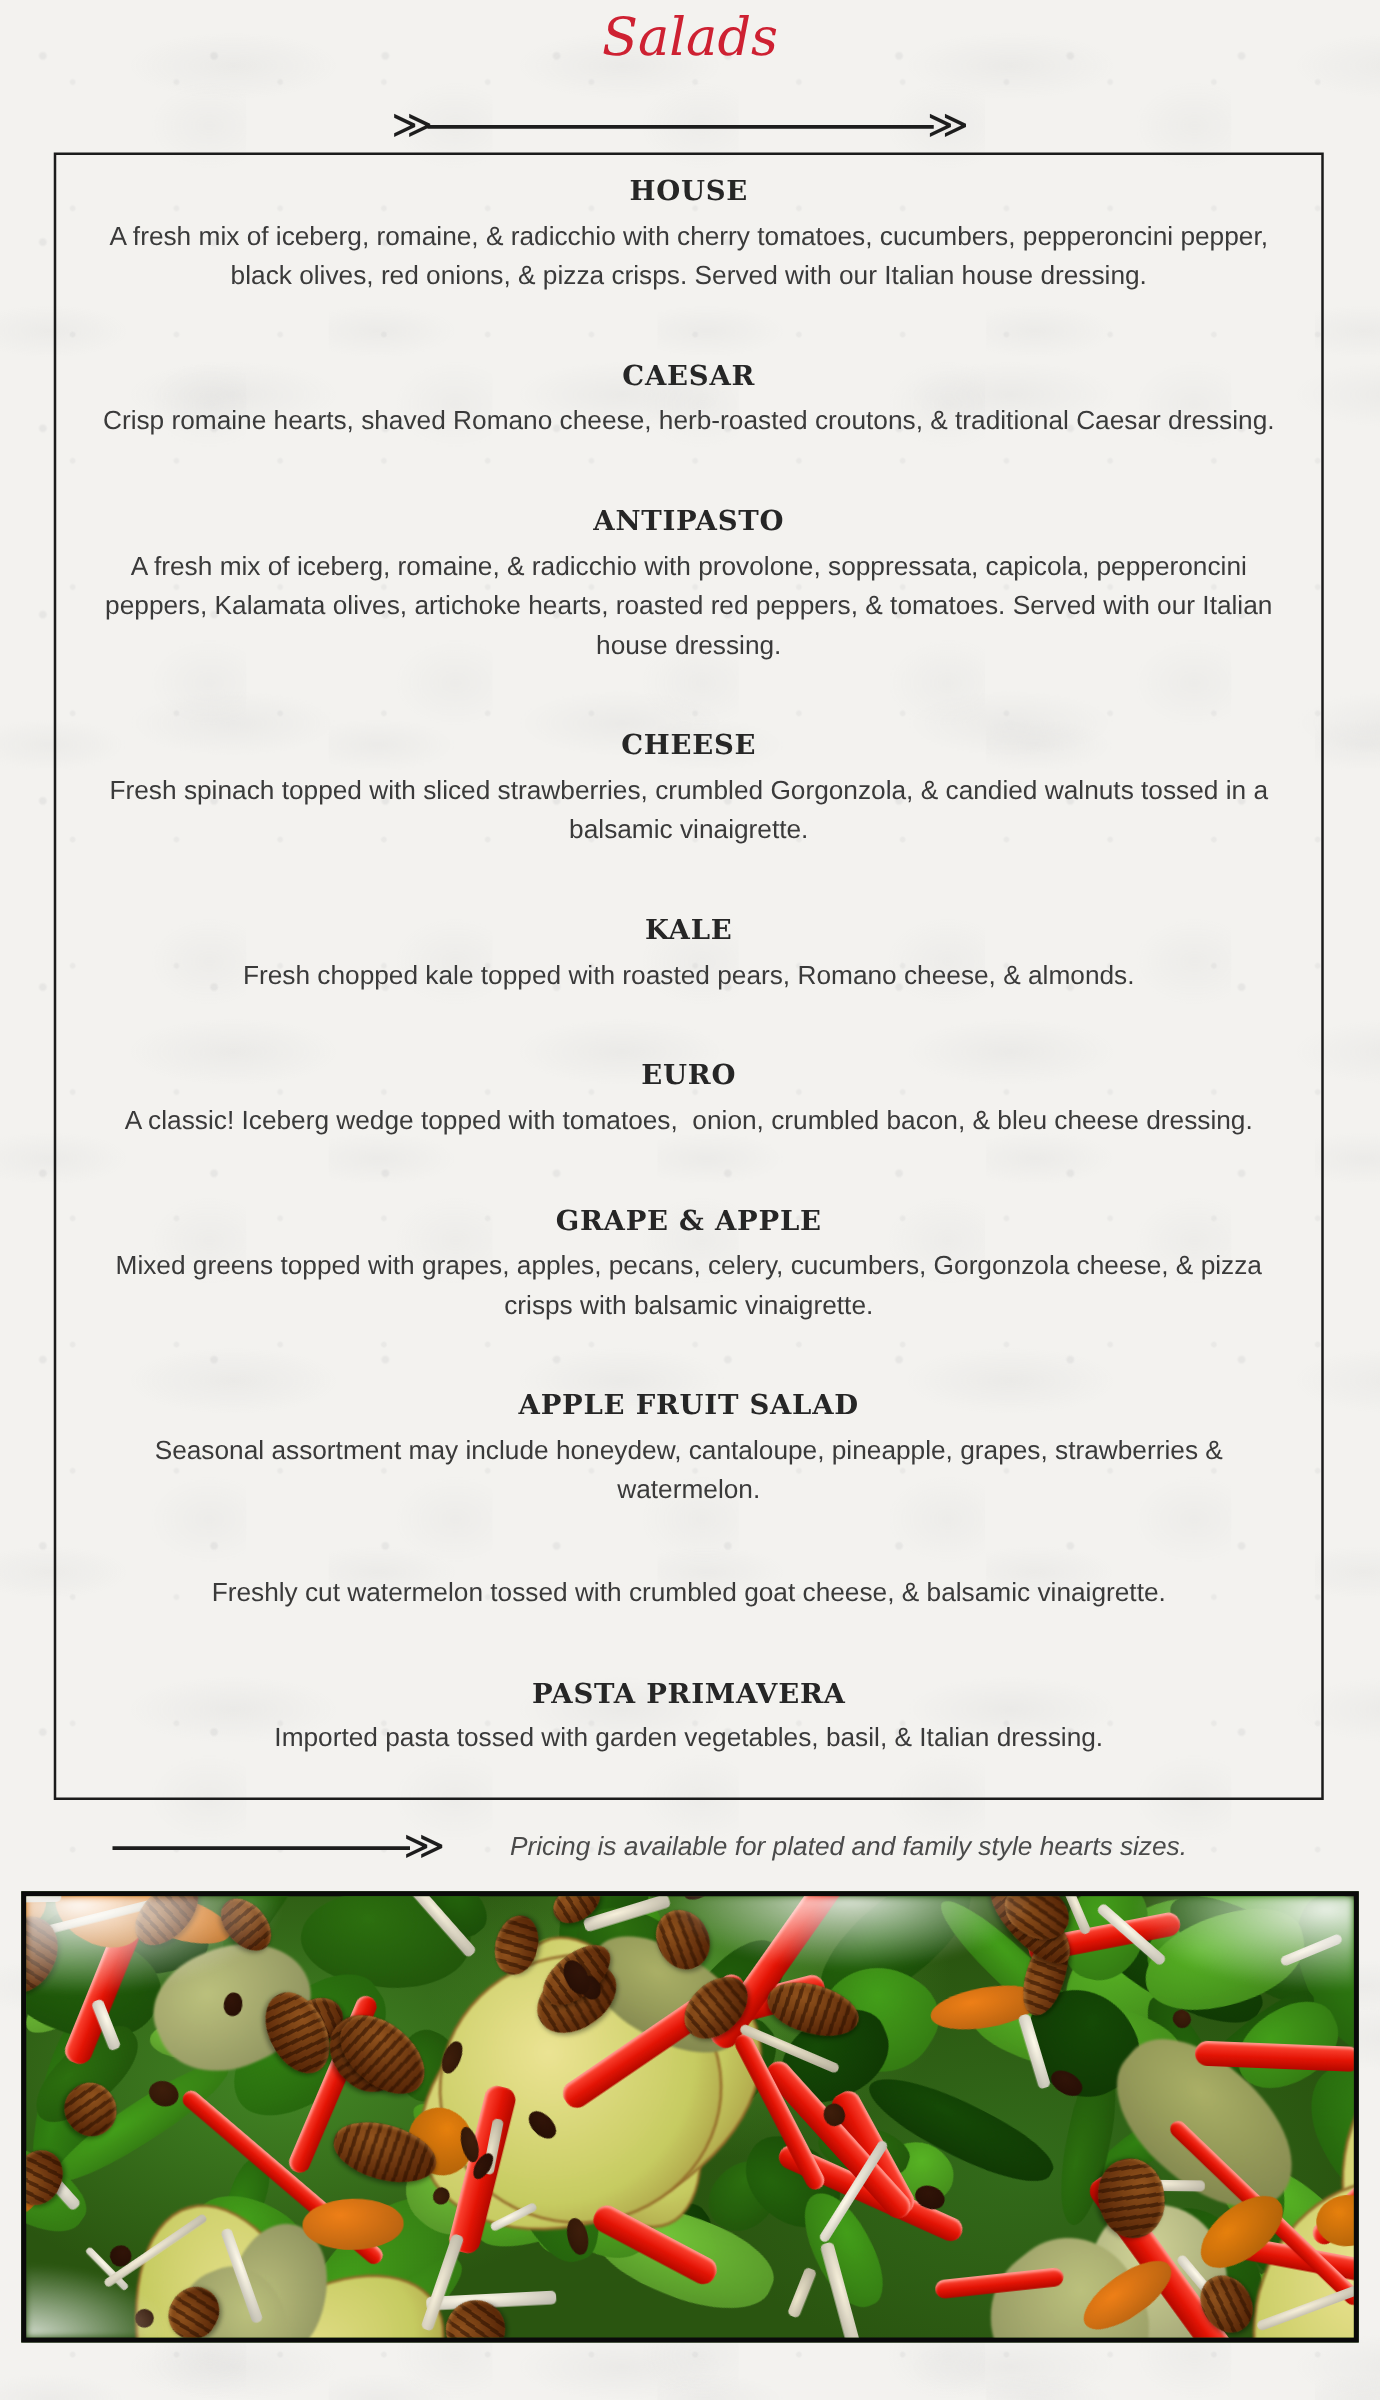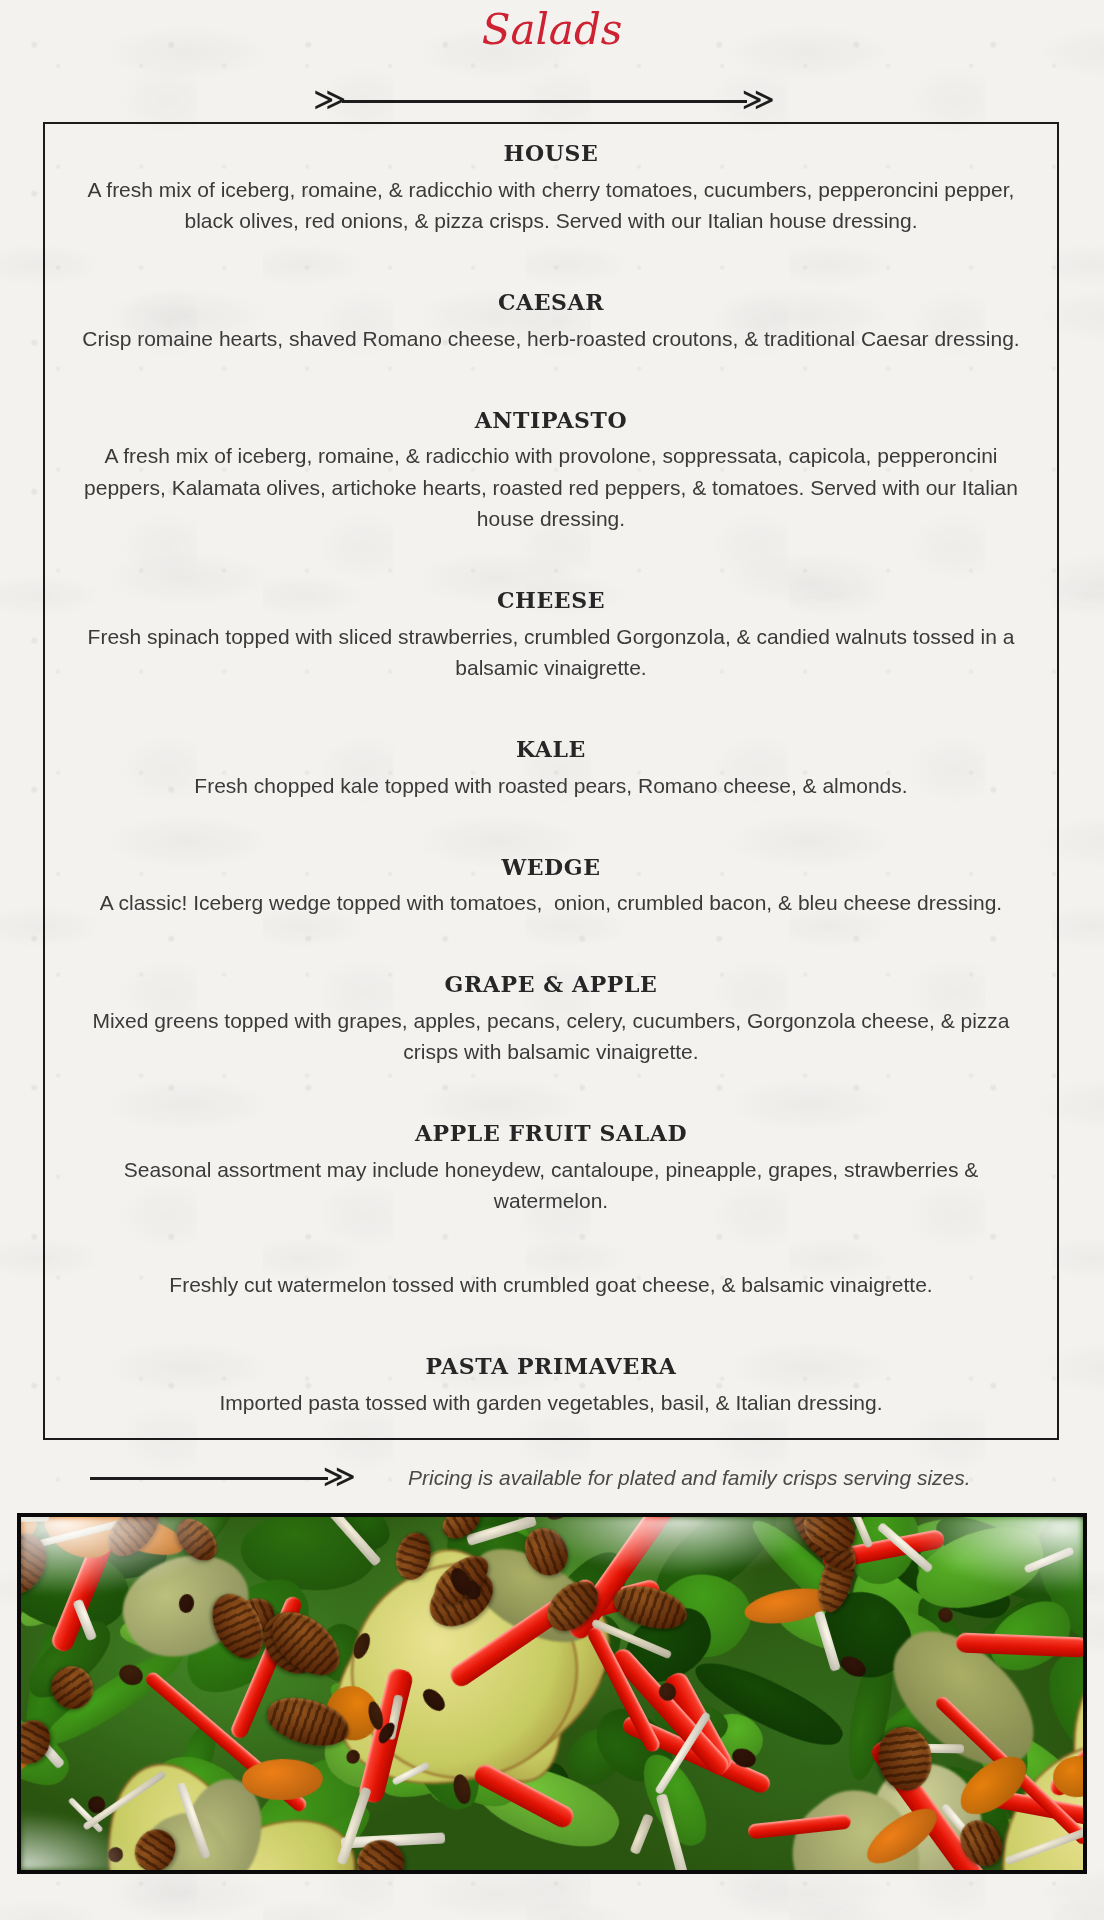--- a/index.html
+++ b/index.html
@@ -31,21 +31,21 @@
     position:absolute;top:84px;left:313px;width:462px;height:34px;
     display:flex;align-items:center;color:#1d1d1d;
   }
   .arrow-row .chev{font-size:32px;line-height:1;font-family:"DejaVu Sans",sans-serif;font-weight:400;transform:translateY(-2px);}
   .arrow-row .line{flex:1;height:0;border-top:3px solid #1d1d1d;margin:0 -5px;}
 
   .menu-box{
     position:absolute;left:43px;top:122px;width:1016px;height:1318px;
     border:2px solid #1b1b1b;box-sizing:border-box;
     display:flex;flex-direction:column;justify-content:space-between;
-    padding:16px 26px 20px;
+    padding:16px 26px 31px;
   }
   .menu-item{text-align:center;}
   .menu-item-name{
     font-family:"DejaVu Serif",serif;font-weight:700;
     font-size:22px;line-height:1.25;letter-spacing:0.6px;
     color:#262626;margin:0 0 6px;
   }
   .menu-item-desc{
     font-size:21px;line-height:1.5;color:#3a3a3a;
     margin:0 auto;max-width:992px;white-space:pre-wrap;
@@ -113,21 +113,21 @@
     </div>
     <div class="menu-item">
       <div class="menu-item-name">CHEESE</div>
       <div class="menu-item-desc">Fresh spinach topped with sliced strawberries, crumbled Gorgonzola, &amp; candied walnuts tossed in a balsamic vinaigrette.</div>
     </div>
     <div class="menu-item">
       <div class="menu-item-name">KALE</div>
       <div class="menu-item-desc">Fresh chopped kale topped with roasted pears, Romano cheese, &amp; almonds.</div>
     </div>
     <div class="menu-item">
-      <div class="menu-item-name">WEDGE</div>
+      <div class="menu-item-name">EURO</div>
       <div class="menu-item-desc">A classic! Iceberg wedge topped with tomatoes,  onion, crumbled bacon, &amp; bleu cheese dressing.</div>
     </div>
     <div class="menu-item">
       <div class="menu-item-name">GRAPE &amp; APPLE</div>
       <div class="menu-item-desc">Mixed greens topped with grapes, apples, pecans, celery, cucumbers, Gorgonzola cheese, &amp; pizza crisps with balsamic vinaigrette.</div>
     </div>
     <div class="menu-item">
       <div class="menu-item-name">APPLE FRUIT SALAD</div>
       <div class="menu-item-desc">Seasonal assortment may include honeydew, cantaloupe, pineapple, grapes, strawberries &amp; watermelon.</div>
     </div>
@@ -137,21 +137,21 @@
     <div class="menu-item">
       <div class="menu-item-name">PASTA PRIMAVERA</div>
       <div class="menu-item-desc">Imported pasta tossed with garden vegetables, basil, &amp; Italian dressing.</div>
     </div>
   </div>
 
   <div class="footer-arrow">
     <span class="line"></span>
     <span class="chev">≫</span>
   </div>
-  <div class="pricing-note">Pricing is available for plated and family crisps serving sizes.</div>
+  <div class="pricing-note">Pricing is available for plated and family style hearts sizes.</div>
 
   <div class="salad-photo" role="img" aria-label="Spinach salad with candied pecans, roasted red peppers, pear slices, shredded cheese, artichoke hearts, &amp; raisins">
     <div class="salad-inner" id="salad-inner">
         <div style="width: 119.877px; height: 57.6297px; left: 89.1537%; top: 63.9677%; z-index: 1; border-radius: 60% 40% 55% 45%; transform: rotate(40.493deg); filter: blur(0.6px); background: radial-gradient(at 38% 32%, rgb(95, 174, 51), rgba(0, 0, 0, 0.28)), rgb(95, 174, 51); background-blend-mode: normal, normal;"></div>
         <div style="width: 112.534px; height: 36.6539px; left: -0.897585%; top: 15.3105%; z-index: 1; border-radius: 60% 40% 55% 45%; transform: rotate(-34.0218deg); filter: blur(0.6px); background: radial-gradient(at 38% 32%, rgb(119, 189, 69), rgba(0, 0, 0, 0.28)), rgb(119, 189, 69); background-blend-mode: normal, normal;"></div>
         <div style="width: 135.248px; height: 66.2688px; left: 31.6362%; top: 18.4019%; z-index: 1; border-radius: 60% 40% 55% 45%; transform: rotate(-63.2685deg); filter: blur(0.6px); background: radial-gradient(at 38% 32%, rgb(119, 189, 69), rgba(0, 0, 0, 0.28)), rgb(119, 189, 69); background-blend-mode: normal, normal;"></div>
         <div style="width: 151.979px; height: 75.8659px; left: 40.9261%; top: 20.9614%; z-index: 1; border-radius: 60% 40% 55% 45%; transform: rotate(54.6526deg); filter: blur(0.6px); background: radial-gradient(at 38% 32%, rgb(44, 99, 23), rgba(0, 0, 0, 0.28)), rgb(44, 99, 23); background-blend-mode: normal, normal;"></div>
         <div style="width: 141.932px; height: 82.901px; left: 77.7213%; top: 3.8494%; z-index: 1; border-radius: 60% 40% 55% 45%; transform: rotate(-26.0765deg); filter: blur(0.6px); background: radial-gradient(at 38% 32%, rgb(95, 174, 51), rgba(0, 0, 0, 0.28)), rgb(95, 174, 51); background-blend-mode: normal, normal;"></div>
         <div style="width: 56.7178px; height: 43.3355px; left: 46.5157%; top: 71.1427%; z-index: 1; border-radius: 60% 40% 55% 45%; transform: rotate(-36.5788deg); filter: blur(0.6px); background: radial-gradient(at 38% 32%, rgb(29, 74, 16), rgba(0, 0, 0, 0.28)), rgb(29, 74, 16); background-blend-mode: normal, normal;"></div>
         <div style="width: 50.3309px; height: 60.9053px; left: 51.7351%; top: 59.1008%; z-index: 1; border-radius: 60% 40% 55% 45%; transform: rotate(32.3224deg); filter: blur(0.6px); background: radial-gradient(at 38% 32%, rgb(52, 110, 27), rgba(0, 0, 0, 0.28)), rgb(52, 110, 27); background-blend-mode: normal, normal;"></div>

